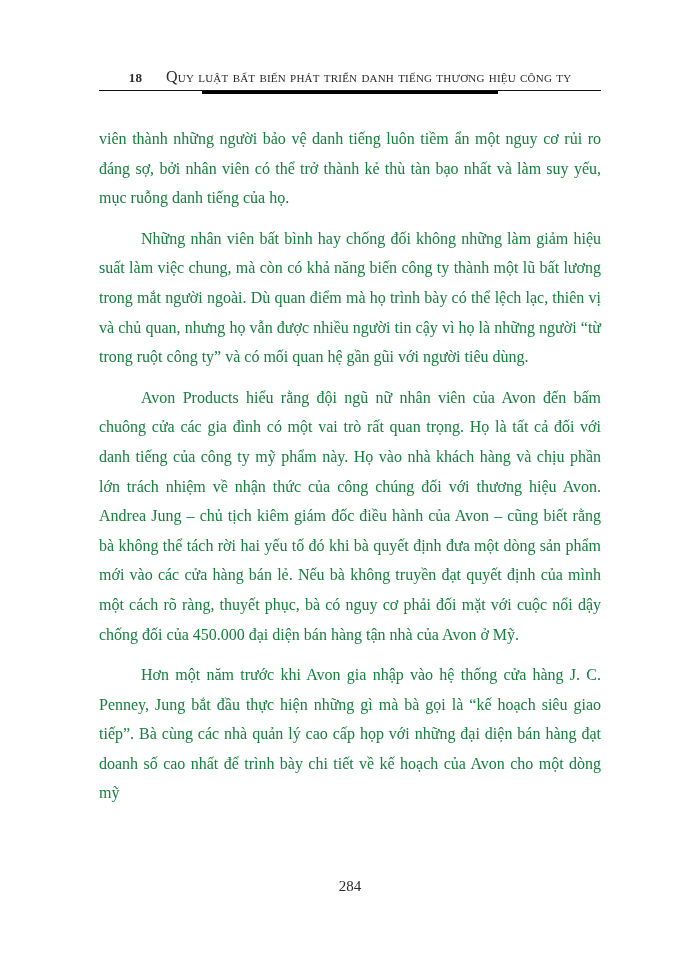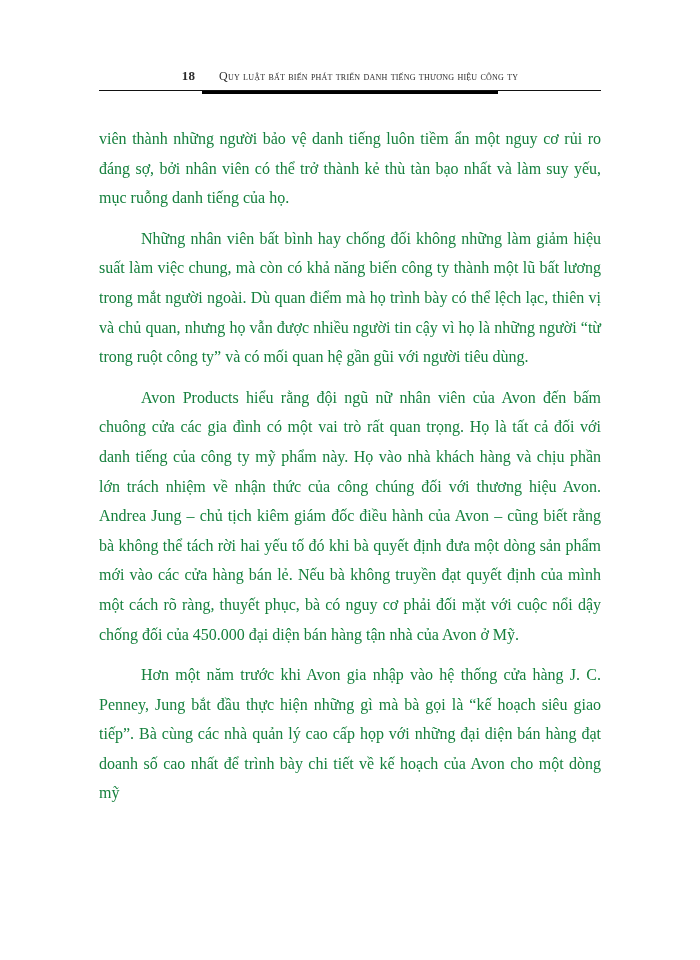--- a/index.html
+++ b/index.html
@@ -32,21 +32,21 @@
       color: #2a2a2a;
       white-space: nowrap;
     }
     .running-header .chapter-num {
       font-weight: bold;
       font-size: 13px;
       margin-right: 21px;
     }
     .running-header .chapter-title {
       font-variant: small-caps;
-      font-size: 12px;
+      font-size: 16px;
     }
     .rule-thin {
       position: absolute;
       left: 99px;
       width: 502px;
       top: 90px;
       height: 1px;
       background: #111;
     }
     .rule-thick {
@@ -98,14 +98,15 @@
   <div class="rule-thin"></div>
   <div class="rule-thick"></div>
 
   <div class="body-text">
     <p>viên thành những người bảo vệ danh tiếng luôn tiềm ẩn một nguy cơ rủi ro đáng sợ, bởi nhân viên có thể trở thành kẻ thù tàn bạo nhất và làm suy yếu, mục ruỗng danh tiếng của họ.</p>
     <p class="indent">Những nhân viên bất bình hay chống đối không những làm giảm hiệu suất làm việc chung, mà còn có khả năng biến công ty thành một lũ bất lương trong mắt người ngoài. Dù quan điểm mà họ trình bày có thể lệch lạc, thiên vị và chủ quan, nhưng họ vẫn được nhiều người tin cậy vì họ là những người “từ trong ruột công ty” và có mối quan hệ gần gũi với người tiêu dùng.</p>
     <p class="indent">Avon Products hiểu rằng đội ngũ nữ nhân viên của Avon đến bấm chuông cửa các gia đình có một vai trò rất quan trọng. Họ là tất cả đối với danh tiếng của công ty mỹ phẩm này. Họ vào nhà khách hàng và chịu phần lớn trách nhiệm về nhận thức của công chúng đối với thương hiệu Avon. Andrea Jung – chủ tịch kiêm giám đốc điều hành của Avon – cũng biết rằng bà không thể tách rời hai yếu tố đó khi bà quyết định đưa một dòng sản phẩm mới vào các cửa hàng bán lẻ. Nếu bà không truyền đạt quyết định của mình một cách rõ ràng, thuyết phục, bà có nguy cơ phải đối mặt với cuộc nổi dậy chống đối của 450.000 đại diện bán hàng tận nhà của Avon ở Mỹ.</p>
     <p class="indent last">Hơn một năm trước khi Avon gia nhập vào hệ thống cửa hàng J. C. Penney, Jung bắt đầu thực hiện những gì mà bà gọi là “kế hoạch siêu giao tiếp”. Bà cùng các nhà quản lý cao cấp họp với những đại diện bán hàng đạt doanh số cao nhất để trình bày chi tiết về kế hoạch của Avon cho một dòng mỹ</p>
   </div>
 
+  <div class="page-number">284</div>
 
 </div>
 
 </body></html>

